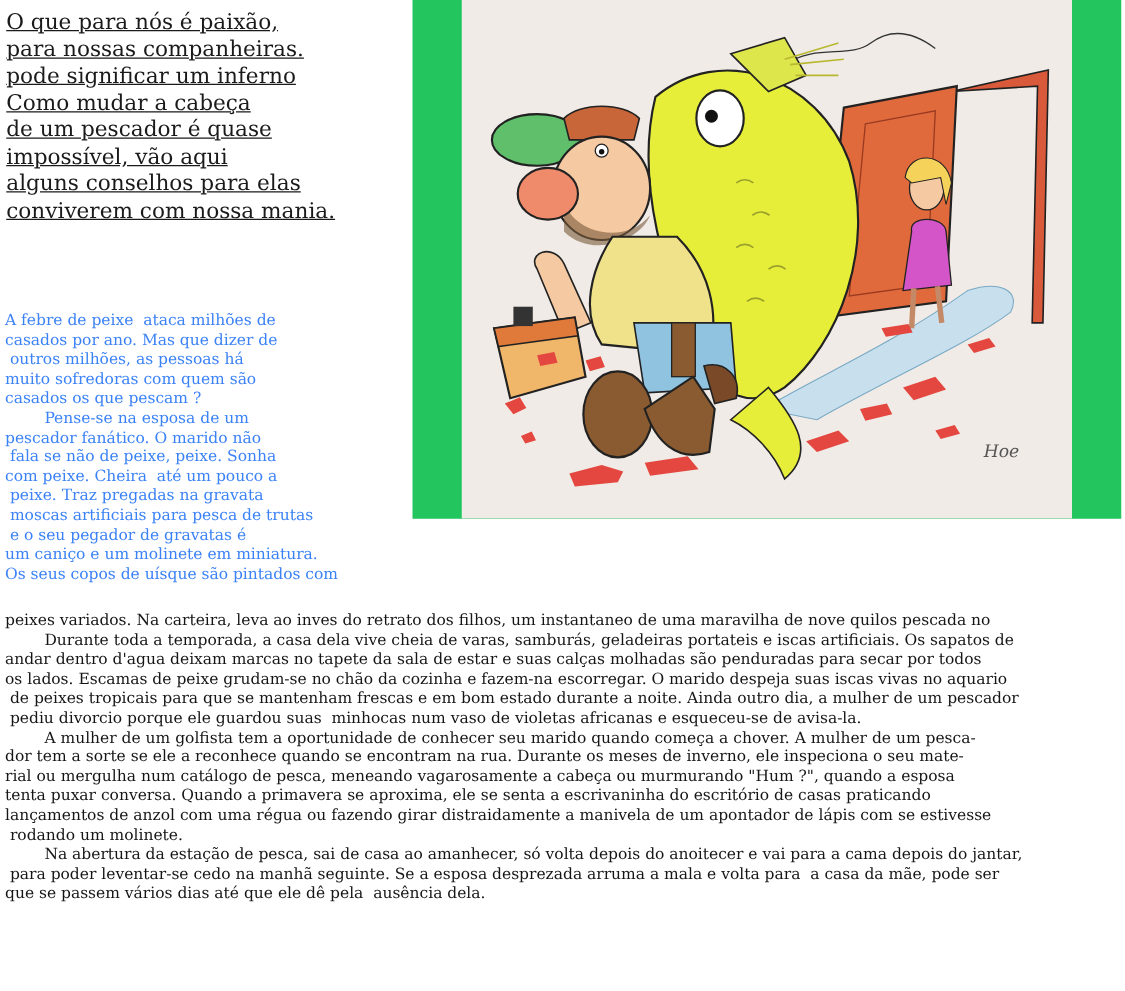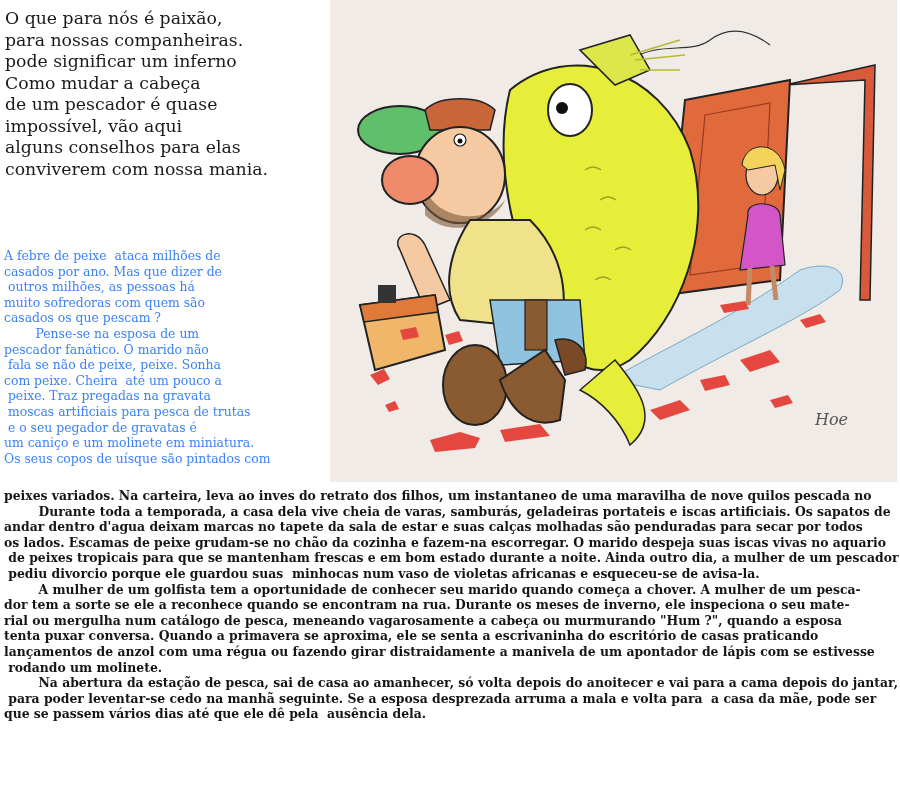--- a/index.html
+++ b/index.html
@@ -2,36 +2,36 @@
 <html><head>
   <meta charset="utf-8">
   <style>
     html, body { margin: 0; padding: 0; }
     body {
       width: 900px; height: 793px; background: #ffffff; position: relative; overflow: hidden;
       font-family: "DejaVu Serif", serif; color: #111;
     }
     .intro {
       position: absolute; left: 5px; top: 8px; width: 320px;
-      font-family: "DejaVu Serif", serif; font-size: 17.3px; line-height: 21.5px; color: #1a1a1a;
+      font-family: "DejaVu Serif", serif; font-size: 17.3px; line-height: 21.5px; color: #1a1a1a; text-decoration: underline;
     }
     .intro div { white-space: pre; }
     .col {
       position: absolute; left: 4px; top: 248px; width: 320px;
       font-size: 12.4px; line-height: 15.6px; color: #3b82f6;
     }
     .col div { white-space: pre; }
     .full {
       position: absolute; left: 4px; top: 488px; width: 892px;
       font-size: 12.4px; line-height: 15.6px; color: #151515;
     }
-    .full div { white-space: pre; font-weight: bold; }
+    .full div { white-space: pre; }
     .illus {
-      position: absolute; left: 330px; top: 0; width: 567px; height: 482px;
-      background: #eab308; overflow: hidden;
+      position: absolute; left: 330px; top: 0; width: 567px; height: 415px;
+      background: #22c55e; overflow: hidden;
     }
     .illus svg { width: 100%; height: 100%; display: block; }
   </style>
 </head>
 <body>
 
 <div class="intro">
   <div>O que para nós é paixão,</div>
   <div>para nossas companheiras.</div>
   <div>pode significar um inferno</div>

